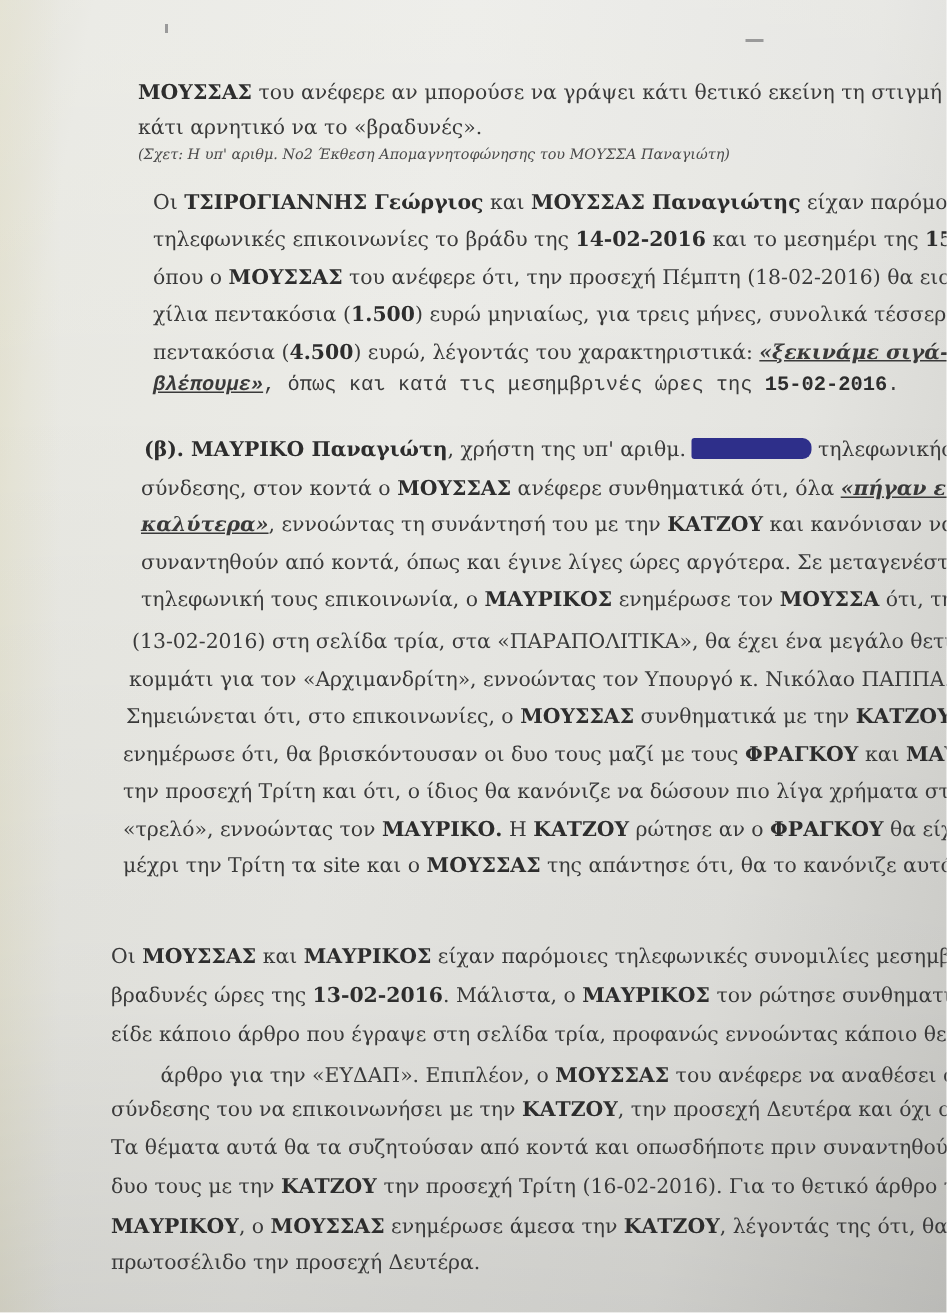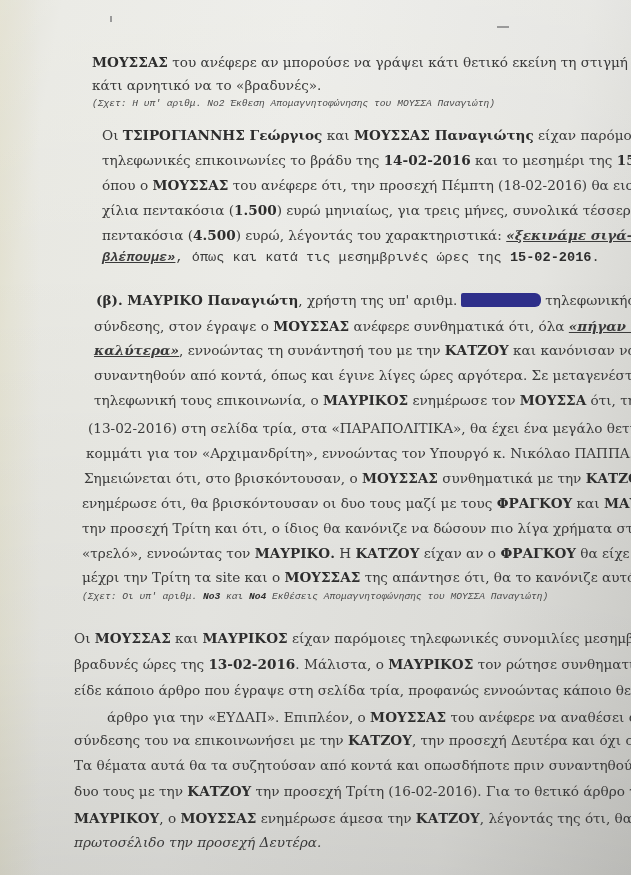--- a/index.html
+++ b/index.html
@@ -22,21 +22,20 @@
       white-space: nowrap;
       line-height: 20px;
     }
     .just { text-align: justify; text-align-last: justify; }
     .ref {
       position: absolute;
       font-style: italic;
       font-size: 9.6px;
       white-space: nowrap;
       color: #4a4a4a;
-      font-family: Liberation Mono, monospace;
     }
     b { font-weight: bold; color: #2d2d2d; }
     .uq { font-style: italic; font-weight: bold; text-decoration: underline; }
     .redact {
       display: inline-block; width: 80px; height: 14px; vertical-align: -2px;
       background: #2e2f8a; border-radius: 2px 6px 6px 2px;
       margin: 0 4px;
     }
     .mark {
       position: absolute; width: 2px; height: 6px; background: #9a9a9a;
@@ -72,46 +71,43 @@
     <span>πεντακόσια (</span><b>4.500</b><span>) ευρώ, λέγοντάς του χαρακτηριστικά: </span><span class="uq">«ξεκινάμε σιγά- σιγά και</span>
   </div>
   <div class="line" style="left:102px;top:248px;font-family:Liberation Mono, monospace;">
     <span class="uq">βλέπουμε»</span><span>, όπως και κατά τις μεσημβρινές ώρες της </span><b>15-02-2016</b><span>.</span>
   </div>
 
   <div class="line just" style="left:96px;top:290px;width:424px;">
     <b>(β). ΜΑΥΡΙΚΟ Παναγιώτη</b><span>, χρήστη της υπ' αριθμ.</span><span class="redact"></span><span>τηλεφωνικής</span>
   </div>
   <div class="line just" style="left:94px;top:316px;width:426px;">
-    <span>σύνδεσης, στον έγραψε ο </span><b>ΜΟΥΣΣΑΣ</b><span> ανέφερε συνθηματικά ότι, όλα </span><span class="uq">«πήγαν εντάξει και</span>
+    <span>σύνδεσης, στον κοντά ο </span><b>ΜΟΥΣΣΑΣ</b><span> ανέφερε συνθηματικά ότι, όλα </span><span class="uq">«πήγαν εντάξει και</span>
   </div>
   <div class="line just" style="left:94px;top:340px;width:426px;">
     <span class="uq">καλύτερα»</span><span>, εννοώντας τη συνάντησή του με την </span><b>ΚΑΤΖΟΥ</b><span> και κανόνισαν να</span>
   </div>
   <div class="line just" style="left:94px;top:365px;width:426px;">συναντηθούν από κοντά, όπως και έγινε λίγες ώρες αργότερα. Σε μεταγενέστερη</div>
   <div class="line just" style="left:94px;top:390px;width:426px;">
     <span>τηλεφωνική τους επικοινωνία, ο </span><b>ΜΑΥΡΙΚΟΣ</b><span> ενημέρωσε τον </span><b>ΜΟΥΣΣΑ</b><span> ότι, την επομένη</span>
   </div>
   <div class="line just" style="left:88px;top:418px;width:430px;">(13-02-2016) στη σελίδα τρία, στα «ΠΑΡΑΠΟΛΙΤΙΚΑ», θα έχει ένα μεγάλο θετικό</div>
   <div class="line just" style="left:86px;top:443px;width:432px;">κομμάτι για τον «Αρχιμανδρίτη», εννοώντας τον Υπουργό κ. Νικόλαο ΠΑΠΠΑ.</div>
   <div class="line just" style="left:84px;top:468px;width:434px;">
-    <span>Σημειώνεται ότι, στο βρισκόντουσαν, ο </span><b>ΜΟΥΣΣΑΣ</b><span> συνθηματικά με την </span><b>ΚΑΤΖΟΥ</b>
+    <span>Σημειώνεται ότι, στο επικοινωνίες, ο </span><b>ΜΟΥΣΣΑΣ</b><span> συνθηματικά με την </span><b>ΚΑΤΖΟΥ</b>
   </div>
   <div class="line just" style="left:82px;top:493px;width:436px;">
     <span>ενημέρωσε ότι, θα βρισκόντουσαν οι δυο τους μαζί με τους </span><b>ΦΡΑΓΚΟΥ</b><span> και </span><b>ΜΑΥΡΙΚΟ</b>
   </div>
   <div class="line just" style="left:82px;top:518px;width:436px;">την προσεχή Τρίτη και ότι, ο ίδιος θα κανόνιζε να δώσουν πιο λίγα χρήματα στον</div>
   <div class="line just" style="left:82px;top:543px;width:436px;">
-    <span>«τρελό», εννοώντας τον </span><b>ΜΑΥΡΙΚΟ.</b><span> Η </span><b>ΚΑΤΖΟΥ</b><span> είχαν αν ο </span><b>ΦΡΑΓΚΟΥ</b><span> θα είχε έτοιμα</span>
+    <span>«τρελό», εννοώντας τον </span><b>ΜΑΥΡΙΚΟ.</b><span> Η </span><b>ΚΑΤΖΟΥ</b><span> ρώτησε αν ο </span><b>ΦΡΑΓΚΟΥ</b><span> θα είχε έτοιμα</span>
   </div>
   <div class="line" style="left:82px;top:567px;">
     <span>μέχρι την Τρίτη τα site και ο </span><b>ΜΟΥΣΣΑΣ</b><span> της απάντησε ότι, θα το κανόνιζε αυτός.</span>
-  </div>
-  <div class="ref" style="left:82px;top:591px;">
-    <span>(Σχετ: Οι υπ' αριθμ. </span><b>Νο3</b><span> και </span><b>Νο4</b><span> Εκθέσεις Απομαγνητοφώνησης του ΜΟΥΣΣΑ Παναγιώτη)</span>
   </div>
 
   <div class="line just" style="left:74px;top:628px;width:445px;">
     <span>Οι </span><b>ΜΟΥΣΣΑΣ</b><span> και </span><b>ΜΑΥΡΙΚΟΣ</b><span> είχαν παρόμοιες τηλεφωνικές συνομιλίες μεσημβρινές και</span>
   </div>
   <div class="line just" style="left:74px;top:654px;width:445px;">
     <span>βραδυνές ώρες της </span><b>13-02-2016</b><span>. Μάλιστα, ο </span><b>ΜΑΥΡΙΚΟΣ</b><span> τον ρώτησε συνθηματικά, αν</span>
   </div>
   <div class="line just" style="left:74px;top:680px;width:445px;">είδε κάποιο άρθρο που έγραψε στη σελίδα τρία, προφανώς εννοώντας κάποιο θετικό</div>
   <div class="line just" style="left:63px;top:707px;width:445px;margin-left:44px;">
@@ -120,15 +116,15 @@
   <div class="line just" style="left:74px;top:730px;width:445px;">
     <span>σύνδεσης του να επικοινωνήσει με την </span><b>ΚΑΤΖΟΥ</b><span>, την προσεχή Δευτέρα και όχι ο ίδιος.</span>
   </div>
   <div class="line just" style="left:74px;top:755px;width:445px;">Τα θέματα αυτά θα τα συζητούσαν από κοντά και οπωσδήποτε πριν συναντηθούν οι</div>
   <div class="line just" style="left:74px;top:781px;width:445px;">
     <span>δυο τους με την </span><b>ΚΑΤΖΟΥ</b><span> την προσεχή Τρίτη (16-02-2016). Για το θετικό άρθρο του</span>
   </div>
   <div class="line just" style="left:74px;top:808px;width:445px;">
     <b>ΜΑΥΡΙΚΟΥ</b><span>, ο </span><b>ΜΟΥΣΣΑΣ</b><span> ενημέρωσε άμεσα την </span><b>ΚΑΤΖΟΥ</b><span>, λέγοντάς της ότι, θα έβγαινε</span>
   </div>
-  <div class="line" style="left:74px;top:832px;font-style:italic;">πρωτοσέλιδο την προσεχή Δευτέρα.</div>
+  <div class="line" style="left:74px;top:832px;">πρωτοσέλιδο την προσεχή Δευτέρα.</div>
 
 </div>
 
 </body></html>

